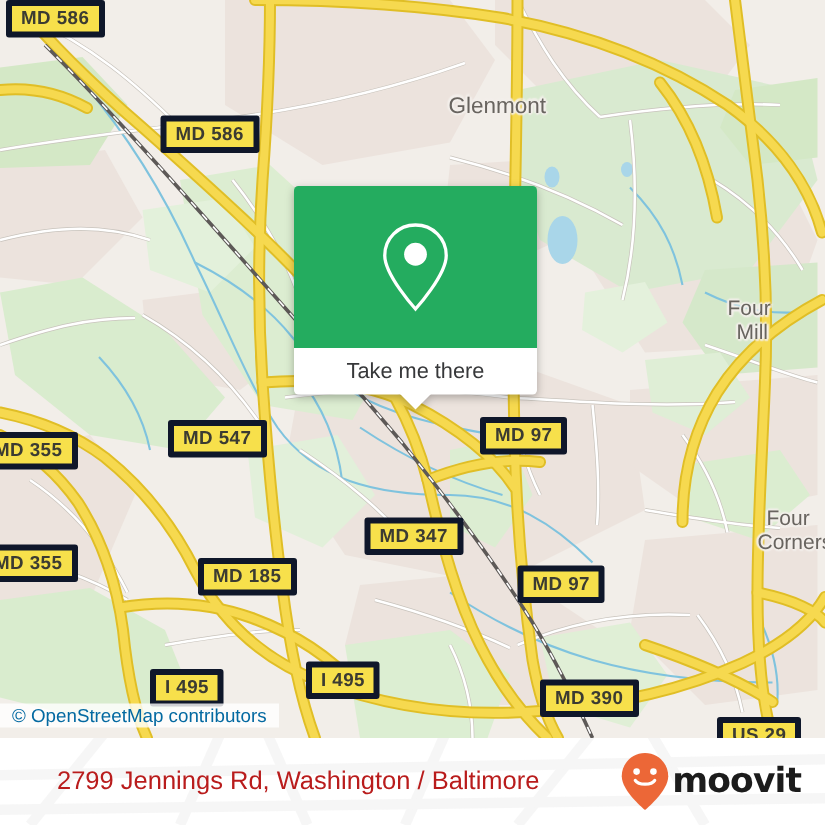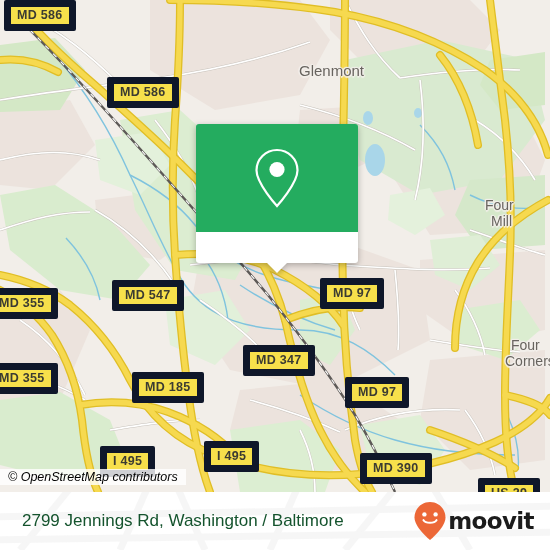--- a/index.html
+++ b/index.html
@@ -28,21 +28,21 @@
     height: 492px;
     background: #f2eee9;
     overflow: hidden;
   }
   #map-svg { display: block; }
 
   
   .shield {
     position: absolute;
     background: #f7e04b;
-    border: 7px solid #0f172a;
+    border: 4px solid #0f172a;
     border-radius: 2px;
     color: #3b3b32;
     font-family: "Liberation Sans", sans-serif;
     font-size: 12.5px;
     font-weight: bold;
     letter-spacing: 0.3px;
     padding: 1px 6px 2px 6px;
     white-space: nowrap;
     line-height: 14px;
     box-sizing: border-box;
@@ -107,25 +107,24 @@
   
   #osm-attrib {
     position: absolute;
     left: 0;
     top: 469px;
     height: 16px;
     padding: 0 8px 0 8px;
     display: flex;
     align-items: center;
     background: rgba(255,255,255,0.80);
-    color: #000000;
+    color: #0369a1;
     font-size: 12.5px;
     font-family: "Liberation Sans", sans-serif;
     white-space: nowrap;
-    font-style: italic;
   }
 
   
   #bottom-bar {
     position: absolute;
     left: 0;
     top: 492px;
     width: 550px;
     height: 58px;
     background: #ffffff;
@@ -138,25 +137,26 @@
   }
   #bottom-watermark {
     position: absolute;
     left: 0; top: 0;
     width: 550px; height: 58px;
     pointer-events: none;
     opacity: 0.5;
   }
   #address-text {
     position: relative;
-    color: #14532d;
+    color: #b91c1c;
     font-size: 17px;
     font-family: "Liberation Sans", sans-serif;
     white-space: nowrap;
     z-index: 2;
+    margin-left: 16px;
   }
   #moovit-logo {
     position: relative;
     display: flex;
     align-items: center;
     gap: 1px;
     z-index: 2;
   }
   #moovit-wordmark {
     color: #1c1c1c;
@@ -386,20 +386,21 @@
 
     <div id="popup">
       <div id="popup-body">
         <svg width="52" height="64" viewBox="0 0 52 64">
           <path d="M26 4 C14.5 4 5.5 13 5.5 24.3 C5.5 37.5 26 60 26 60
                    C26 60 46.5 37.5 46.5 24.3 C46.5 13 37.5 4 26 4 Z" fill="none" stroke="#ffffff" stroke-width="2.2"></path>
           <circle cx="26" cy="23.5" r="7.6" fill="#ffffff"></circle>
         </svg>
       </div>
       <div id="popup-footer">
+        <span id="popup-footer-label">Take me there</span>
         <div id="popup-tail"></div>
       </div>
     </div>
 
     <div id="osm-attrib">© OpenStreetMap contributors</div>
   </div>
 
   <div id="bottom-bar">
     <svg id="bottom-watermark" width="550" height="58" viewBox="0 0 550 58">
       <g stroke="#eeeeee" stroke-width="7" fill="none">

